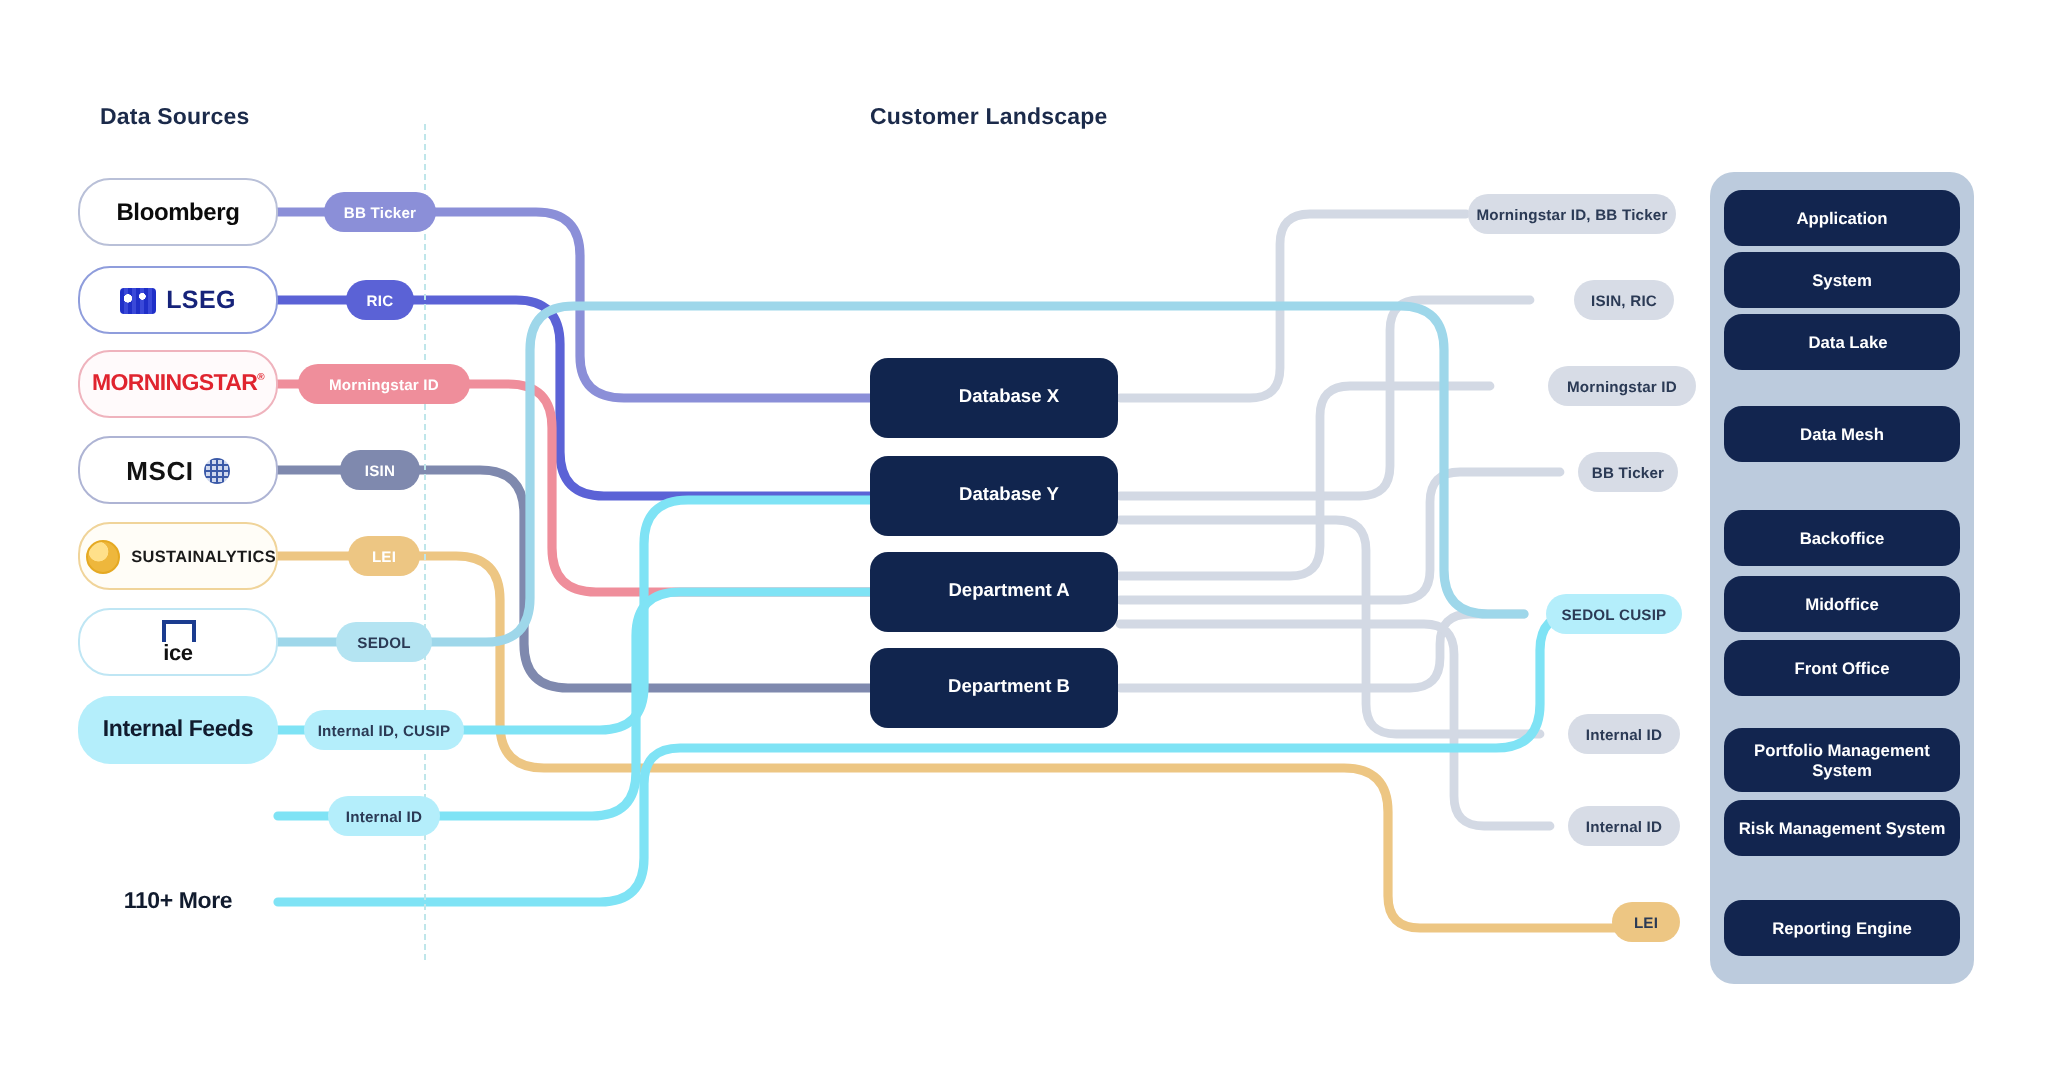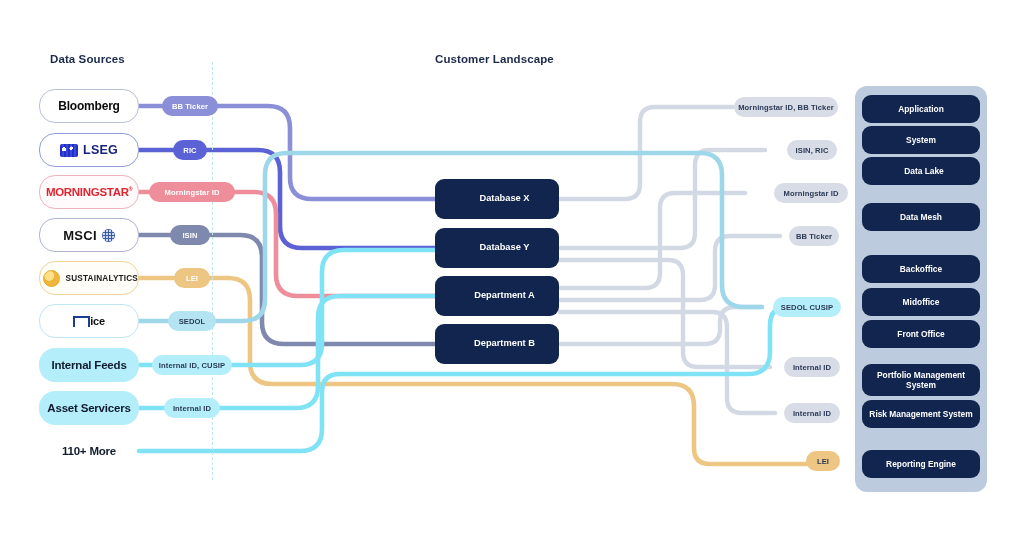--- a/index.html
+++ b/index.html
@@ -50,21 +50,21 @@
   .msci-txt{font-size:13px;font-weight:bold;color:#121212;letter-spacing:.3px;}
   .msci-globe{width:13px;height:13px;border-radius:50%;margin-left:5px;display:inline-block;
     background:
       repeating-linear-gradient(0deg,#3b5aa8 0 1px,transparent 1px 3px),
       repeating-linear-gradient(90deg,#3b5aa8 0 1px,transparent 1px 3px),
       #cfd8ee;}
   .sus-coin{width:15px;height:15px;border-radius:50%;margin-right:6px;display:inline-block;
     background:radial-gradient(circle at 35% 32%,#ffe08a 0 34%,#eeb73c 36% 100%);
     border:1px solid #e5a922;}
   .sus-txt{font-size:8.2px;font-weight:bold;color:#1a1a1a;letter-spacing:.2px;}
-  .ice-wrap{display:flex;flex-direction:row;align-items:center;line-height:1;}
+  .ice-wrap{display:flex;flex-direction:column;align-items:center;line-height:1;}
   .ice-mark{width:17px;height:11px;border-left:2.2px solid #1b3c8f;border-top:2.2px solid #1b3c8f;
     border-right:2.2px solid #1b3c8f;box-sizing:border-box;}
   .ice-txt{font-size:11px;font-weight:bold;color:#111;margin-top:1px;letter-spacing:-.2px;}
 
   
   .pill{
     position:absolute;box-sizing:border-box;
     display:flex;align-items:center;justify-content:center;
     border-radius:11px;height:20px;white-space:nowrap;
     font-size:7.6px;font-weight:bold;letter-spacing:.1px;
@@ -170,23 +170,20 @@
     <span class="ice-wrap">
       <span class="ice-mark"></span>
       <span class="ice-txt">ice</span>
     </span>
   </div>
 
   <div class="src fill" style="left:39px;top:348px;">
     <span class="logotxt">Internal Feeds</span>
   </div>
 
-  <div class="src fill" style="left:39px;top:391px;">
-    <span class="logotxt">Asset Servicers</span>
-  </div>
 
   <div class="src plain" style="left:39px;top:434px;">
     <span class="logotxt">110+ More</span>
   </div>
 
   <div class="pill light" style="left:190px;top:106px;width:56px;background:#8b8fd8;">BB Ticker</div>
   <div class="pill light" style="left:190px;top:150px;width:34px;background:#5b62d6;">RIC</div>
   <div class="pill light" style="left:192px;top:192px;width:86px;background:#ef8e9b;">Morningstar ID</div>
   <div class="pill light" style="left:190px;top:235px;width:40px;background:#7f89ae;">ISIN</div>
   <div class="pill light" style="left:192px;top:278px;width:36px;background:#edc683;">LEI</div>

